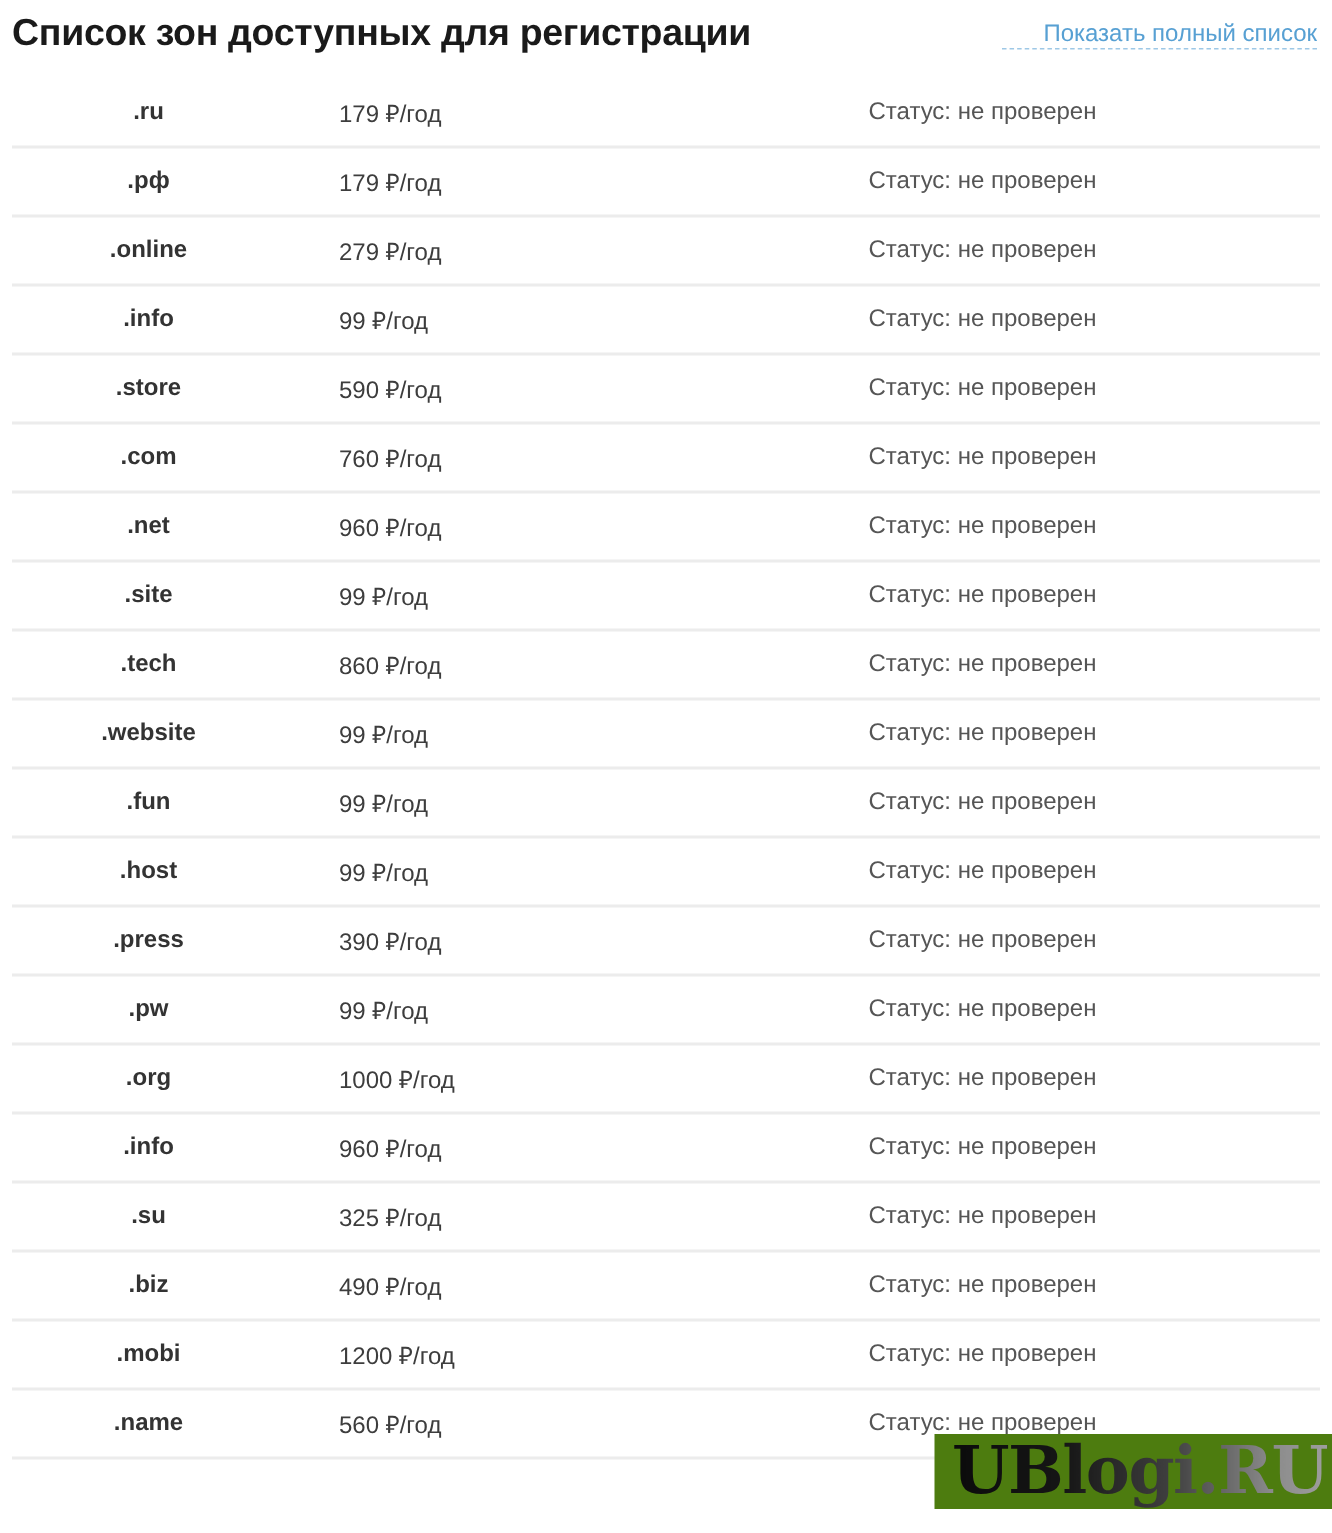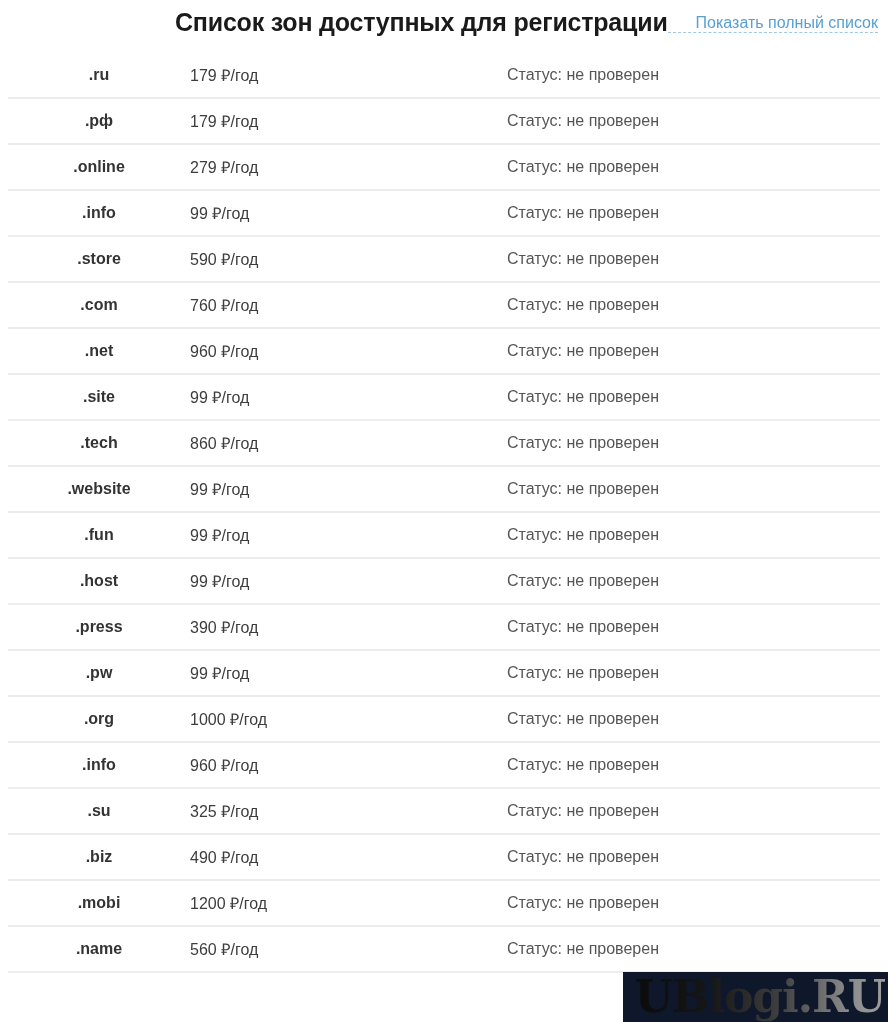--- a/index.html
+++ b/index.html
@@ -6,21 +6,21 @@
   html, body { margin: 0; padding: 0; }
   body {
     width: 888px; height: 1022px;
     background: #ffffff;
     font-family: "Liberation Sans", sans-serif;
     position: relative;
     overflow: hidden;
   }
   .page-header {
     display: flex;
-    justify-content: flex-end;
+    justify-content: space-between;
     align-items: flex-start;
     height: 53px;
     padding: 8px 10px 0 8px;
   }
   .page-title {
     margin: 0;
     font-size: 25px;
     line-height: 1.15;
     font-weight: bold;
     color: var(--title, #1a1a1a);
@@ -37,41 +37,42 @@
     cursor: pointer;
     padding-left: 28px;
   }
   .zones-table { margin: 0 8px; }
   .zone-row {
     display: flex;
     align-items: center;
     height: 46px;
     border-bottom: 2px solid var(--separator, #ececec);
     font-size: 16px;
+    gap: 36px;
   }
   .col-zone {
     width: 182px;
     text-align: center;
     font-weight: bold;
     color: var(--zone, #333333);
   }
   .col-price {
     width: 200px;
     text-align: left;
     color: var(--price, #3d3d3d);
   }
   .col-status {
     margin-left: 117px;
     color: var(--status, #555555);
   }
   .watermark {
     position: absolute;
     right: 0;
-    bottom: 0;
-    background: #0f172a;
+    bottom: 16px;
+    background: #4d7c0f;
     padding: 3px 3px 3px 12px;
   }
   .watermark-text {
     font-family: "DejaVu Serif", serif;
     font-weight: bold;
     font-size: 44px;
     line-height: 1;
     letter-spacing: -1px;
     color: #222222;
   }

